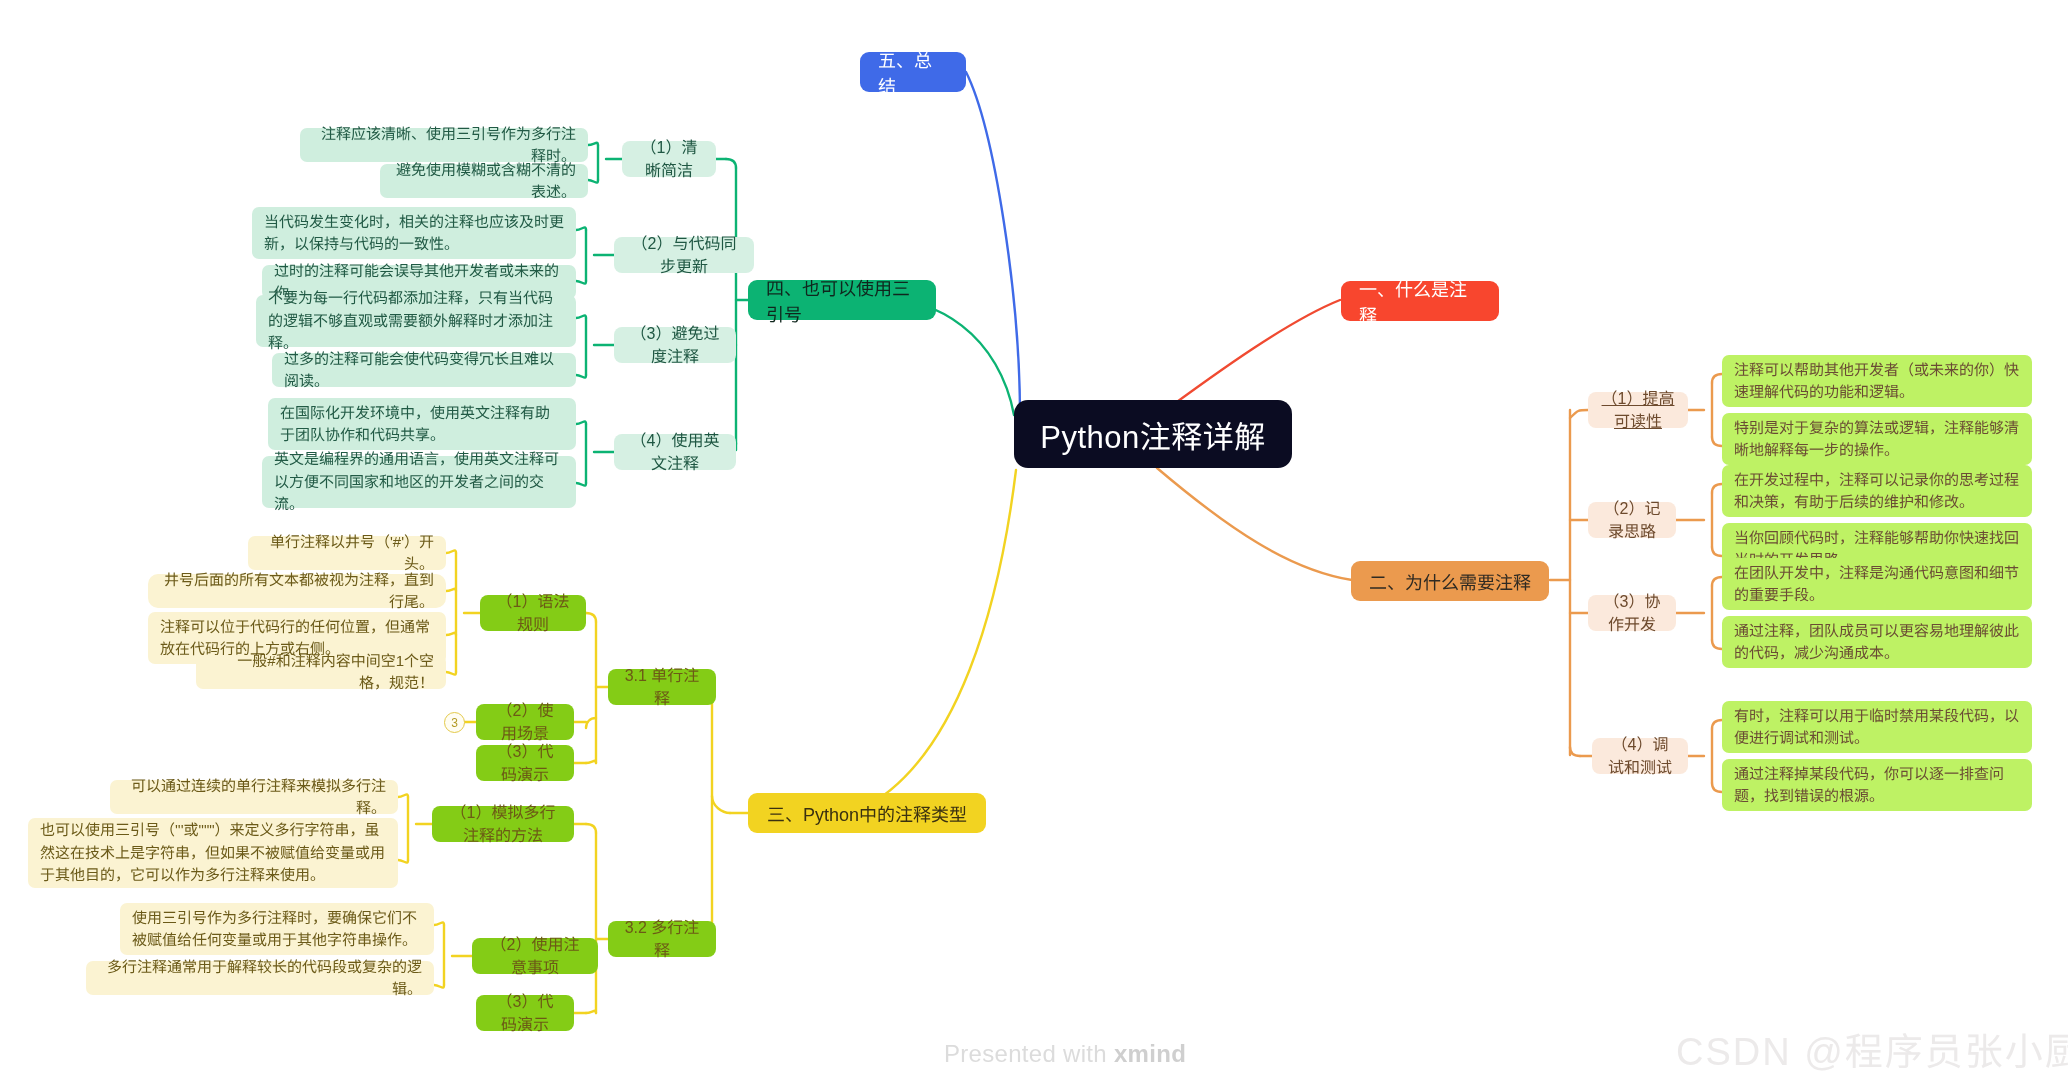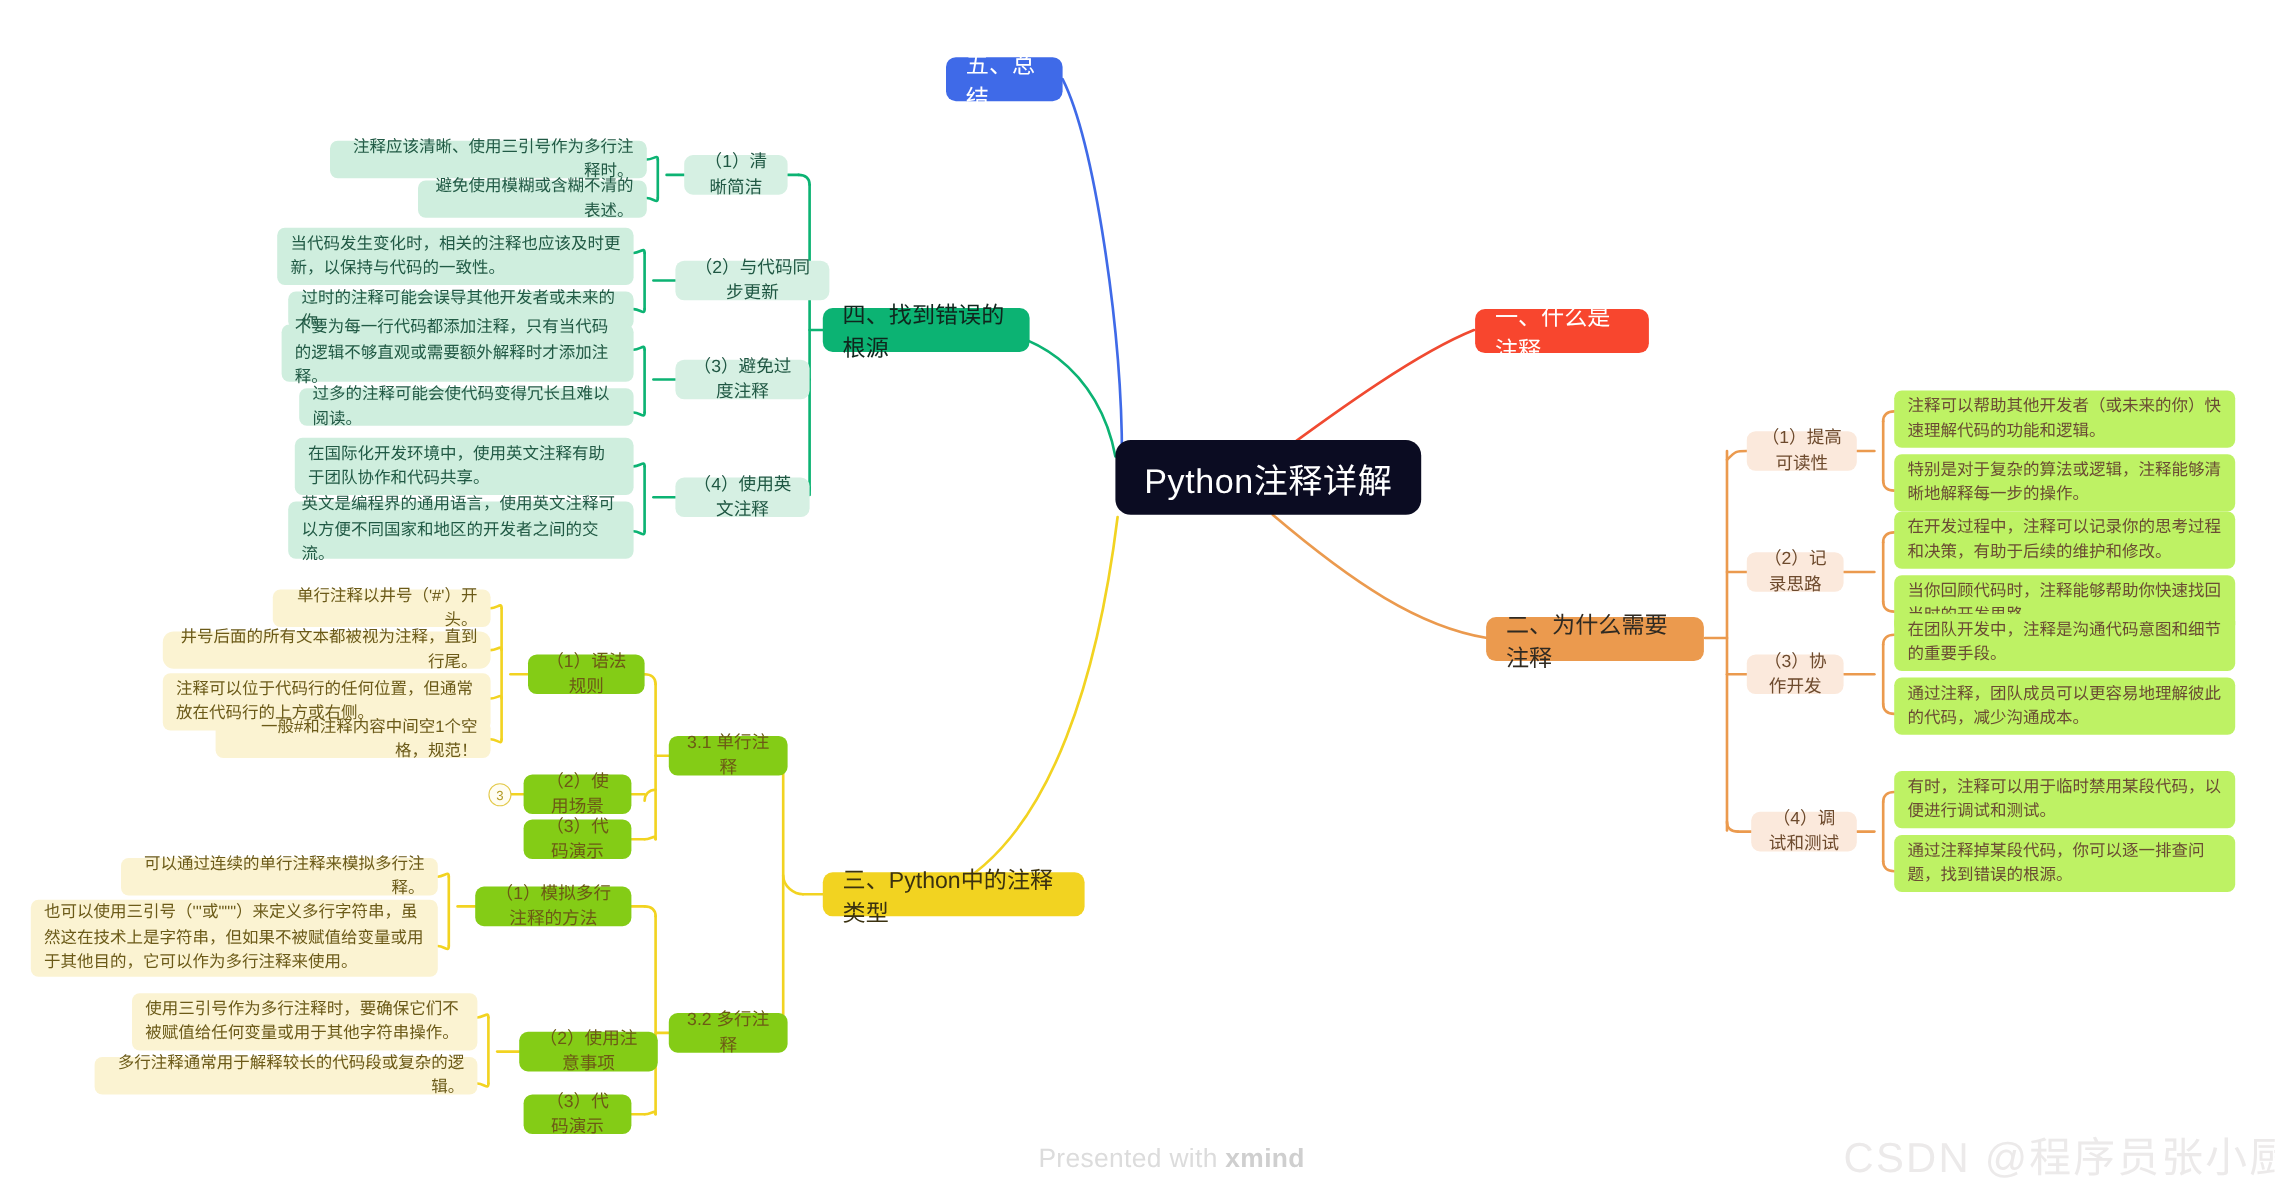--- a/index.html
+++ b/index.html
@@ -16,21 +16,21 @@
         display:flex;align-items:center;white-space:pre-wrap;}
 
   
   .central{
     background:#0b0c22;color:#ffffff;border-radius:14px;
     font-size:31px;letter-spacing:.5px;justify-content:center;
     padding:0 26px;font-weight:400;
   }
 
   
-  .main{color:#ffffff;font-size:21px;padding:0 18px;border-radius:9px;
+  .main{color:#ffffff;font-size:18px;padding:0 18px;border-radius:9px;
         justify-content:center;font-weight:400;}
   .main.red{background:#f8462e;}
   .main.orange{background:#eb9a4e;color:#2f2a22;}
   .main.green{background:#0cb373;color:#10261d;}
   .main.yellow{background:#f2d321;color:#3a3110;}
   .main.blue{background:#3f6ae8;color:#ffffff;}
 
   
   .sub{font-size:16px;padding:7px 13px;border-radius:8px;line-height:1.45;}
   .sub.o{background:#fbe9dc;color:#6d4a2d;}
@@ -189,25 +189,25 @@
   </svg>
 
   <div class="node central" style="left:1014px;top:400px;width:278px;height:68px;">Python注释详解</div>
 
   <div class="node main blue" style="left:860px;top:52px;width:106px;height:40px;">五、总结</div>
 
   <div class="node main red" style="left:1341px;top:281px;width:158px;height:40px;">一、什么是注释</div>
 
   <div class="node main orange" style="left:1351px;top:561px;width:198px;height:40px;">二、为什么需要注释</div>
 
-  <div class="node main green" style="left:748px;top:280px;width:188px;height:40px;">四、找到错误的根源</div>
+  <div class="node main green" style="left:748px;top:280px;width:188px;height:40px;">四、也可以使用三引号</div>
 
   <div class="node main yellow" style="left:748px;top:793px;width:238px;height:40px;">三、Python中的注释类型</div>
 
-  <div class="node sub o ta-c" style="left:1588px;top:392px;width:100px;height:36px;">（1）提高可读性</div>
+  <div class="node sub o ta-c" style="left:1588px;top:392px;width:100px;height:36px;text-decoration:underline;">（1）提高可读性</div>
   <div class="node leaf o ta-l" style="left:1722px;top:355px;width:310px;height:52px;">注释可以帮助其他开发者（或未来的你）快速理解代码的功能和逻辑。</div>
   <div class="node leaf o ta-l" style="left:1722px;top:413px;width:310px;height:52px;">特别是对于复杂的算法或逻辑，注释能够清晰地解释每一步的操作。</div>
 
   <div class="node sub o ta-c" style="left:1588px;top:502px;width:88px;height:36px;">（2）记录思路</div>
   <div class="node leaf o ta-l" style="left:1722px;top:465px;width:310px;height:52px;">在开发过程中，注释可以记录你的思考过程和决策，有助于后续的维护和修改。</div>
   <div class="node leaf o ta-l" style="left:1722px;top:523px;width:310px;height:52px;">当你回顾代码时，注释能够帮助你快速找回当时的开发思路。</div>
 
   <div class="node sub o ta-c" style="left:1588px;top:595px;width:88px;height:36px;">（3）协作开发</div>
   <div class="node leaf o ta-l" style="left:1722px;top:558px;width:310px;height:52px;">在团队开发中，注释是沟通代码意图和细节的重要手段。</div>
   <div class="node leaf o ta-l" style="left:1722px;top:616px;width:310px;height:52px;">通过注释，团队成员可以更容易地理解彼此的代码，减少沟通成本。</div>

